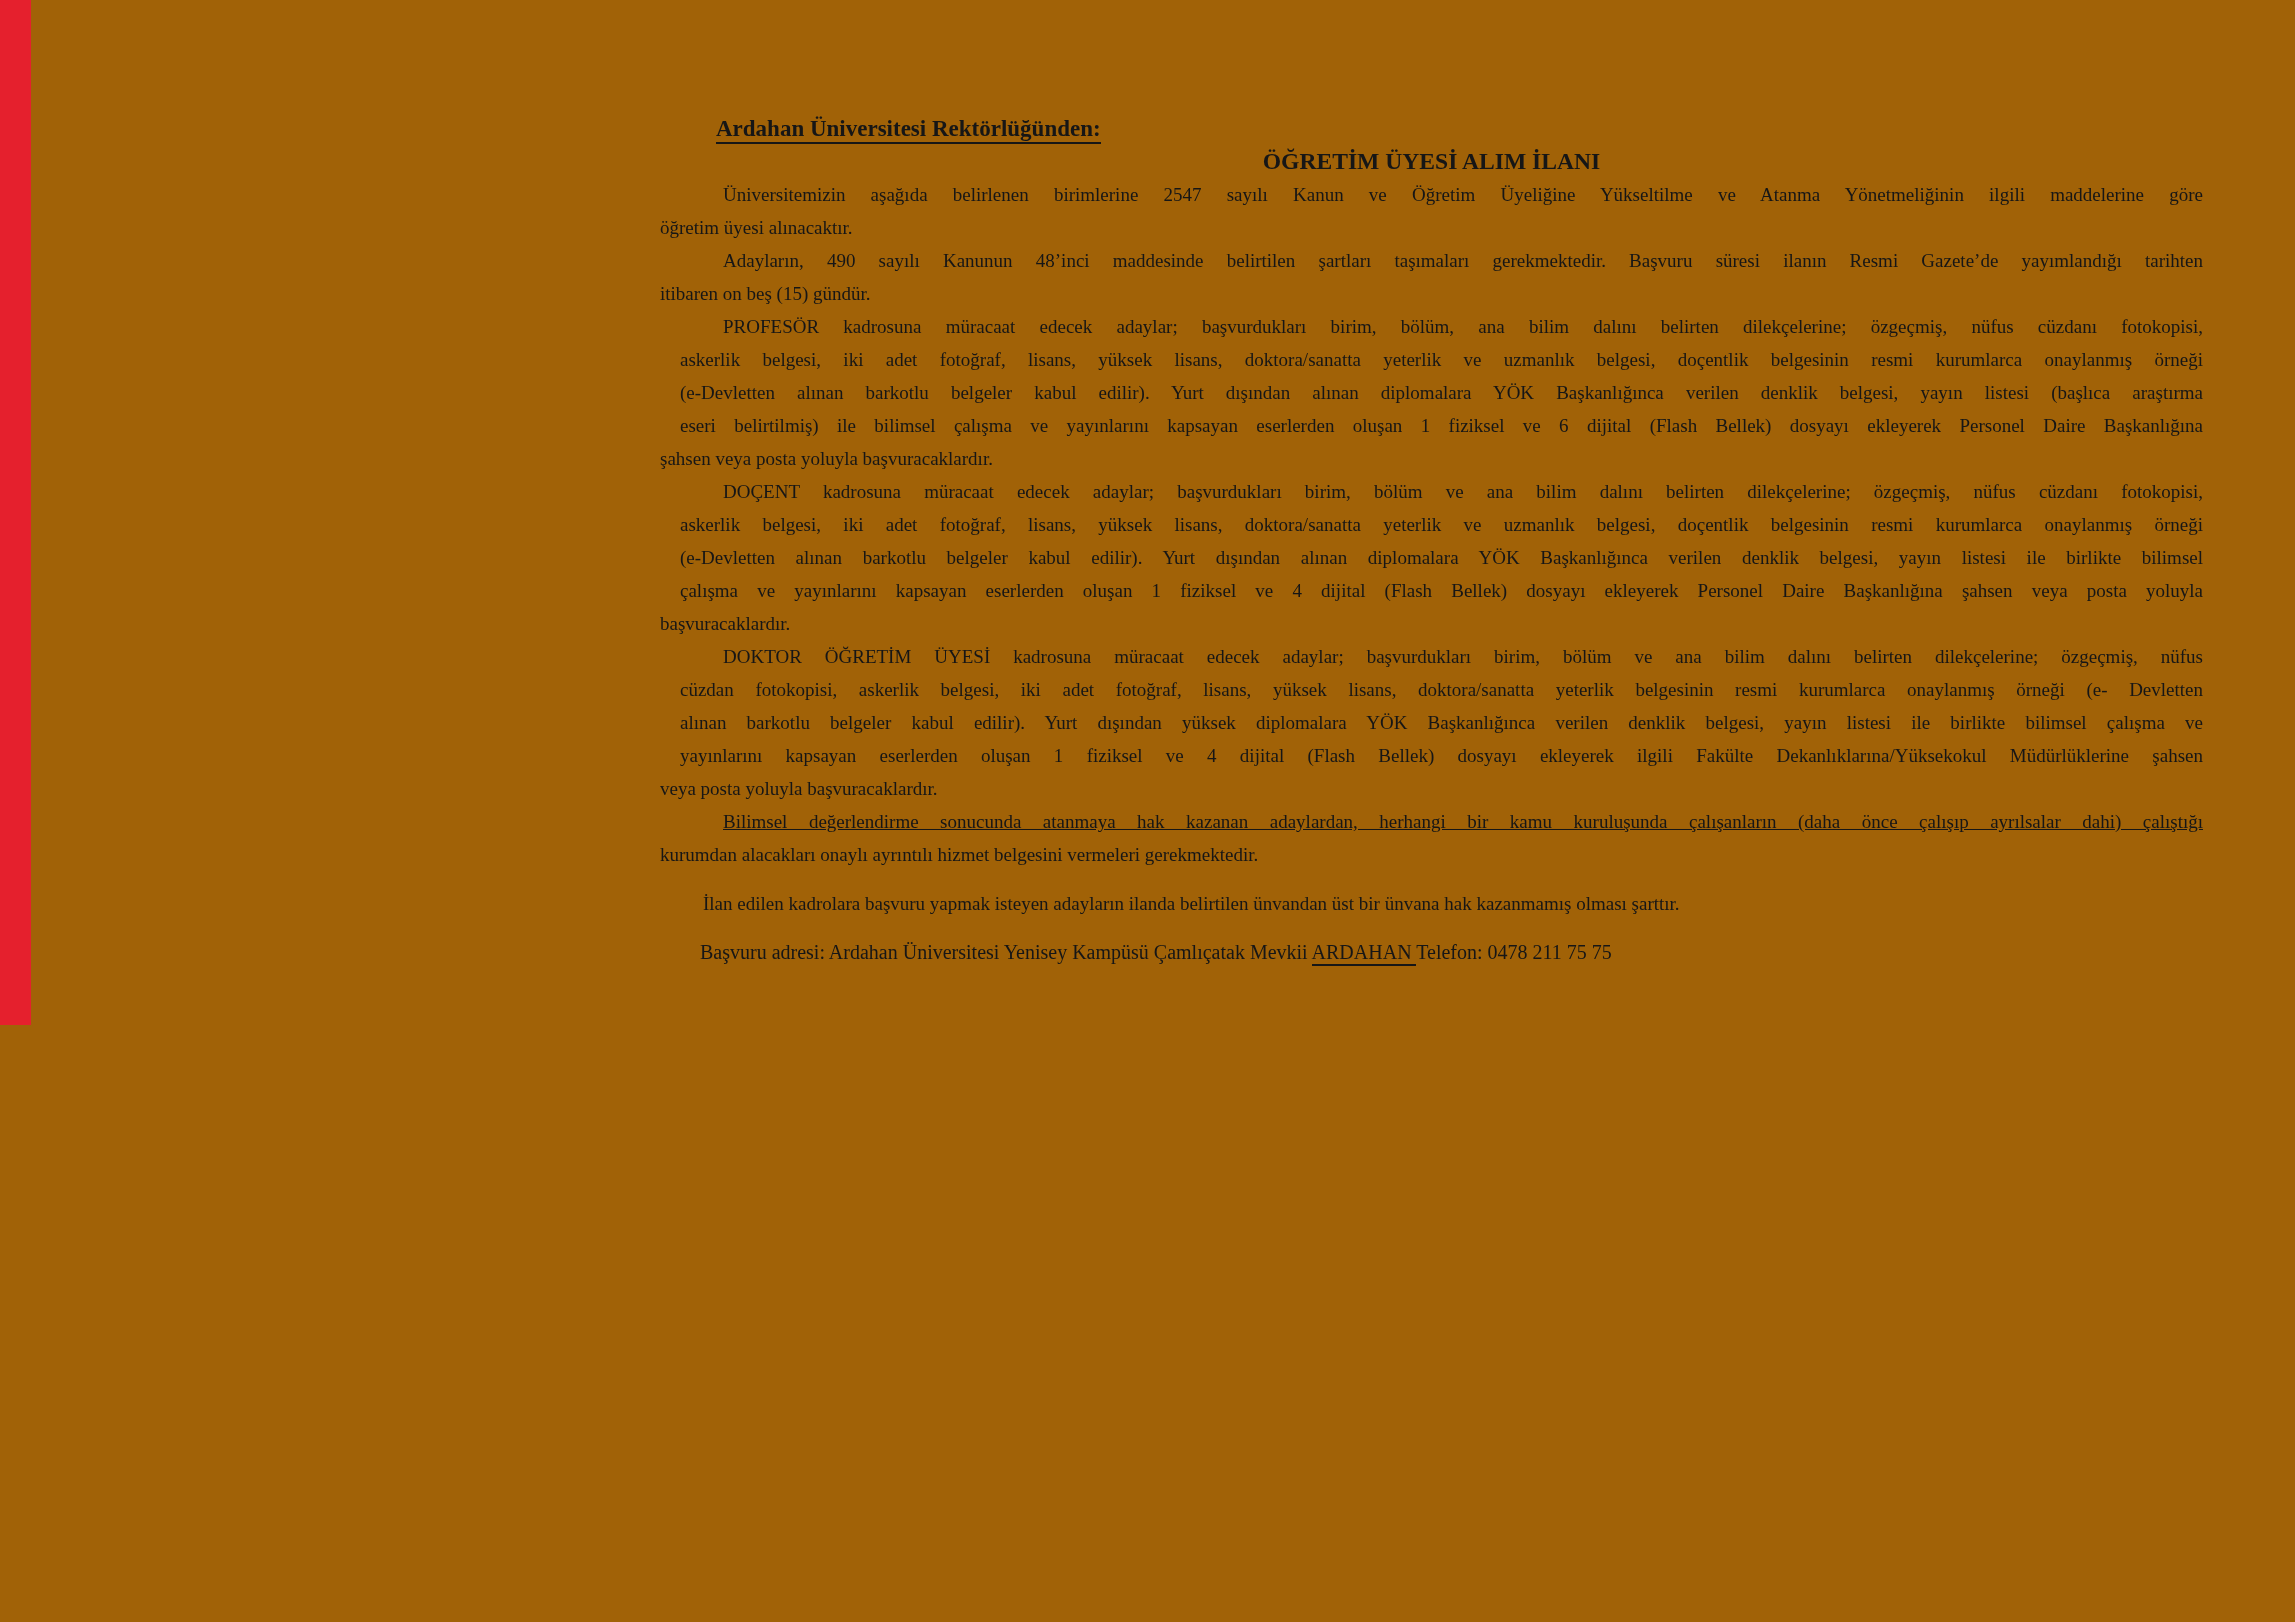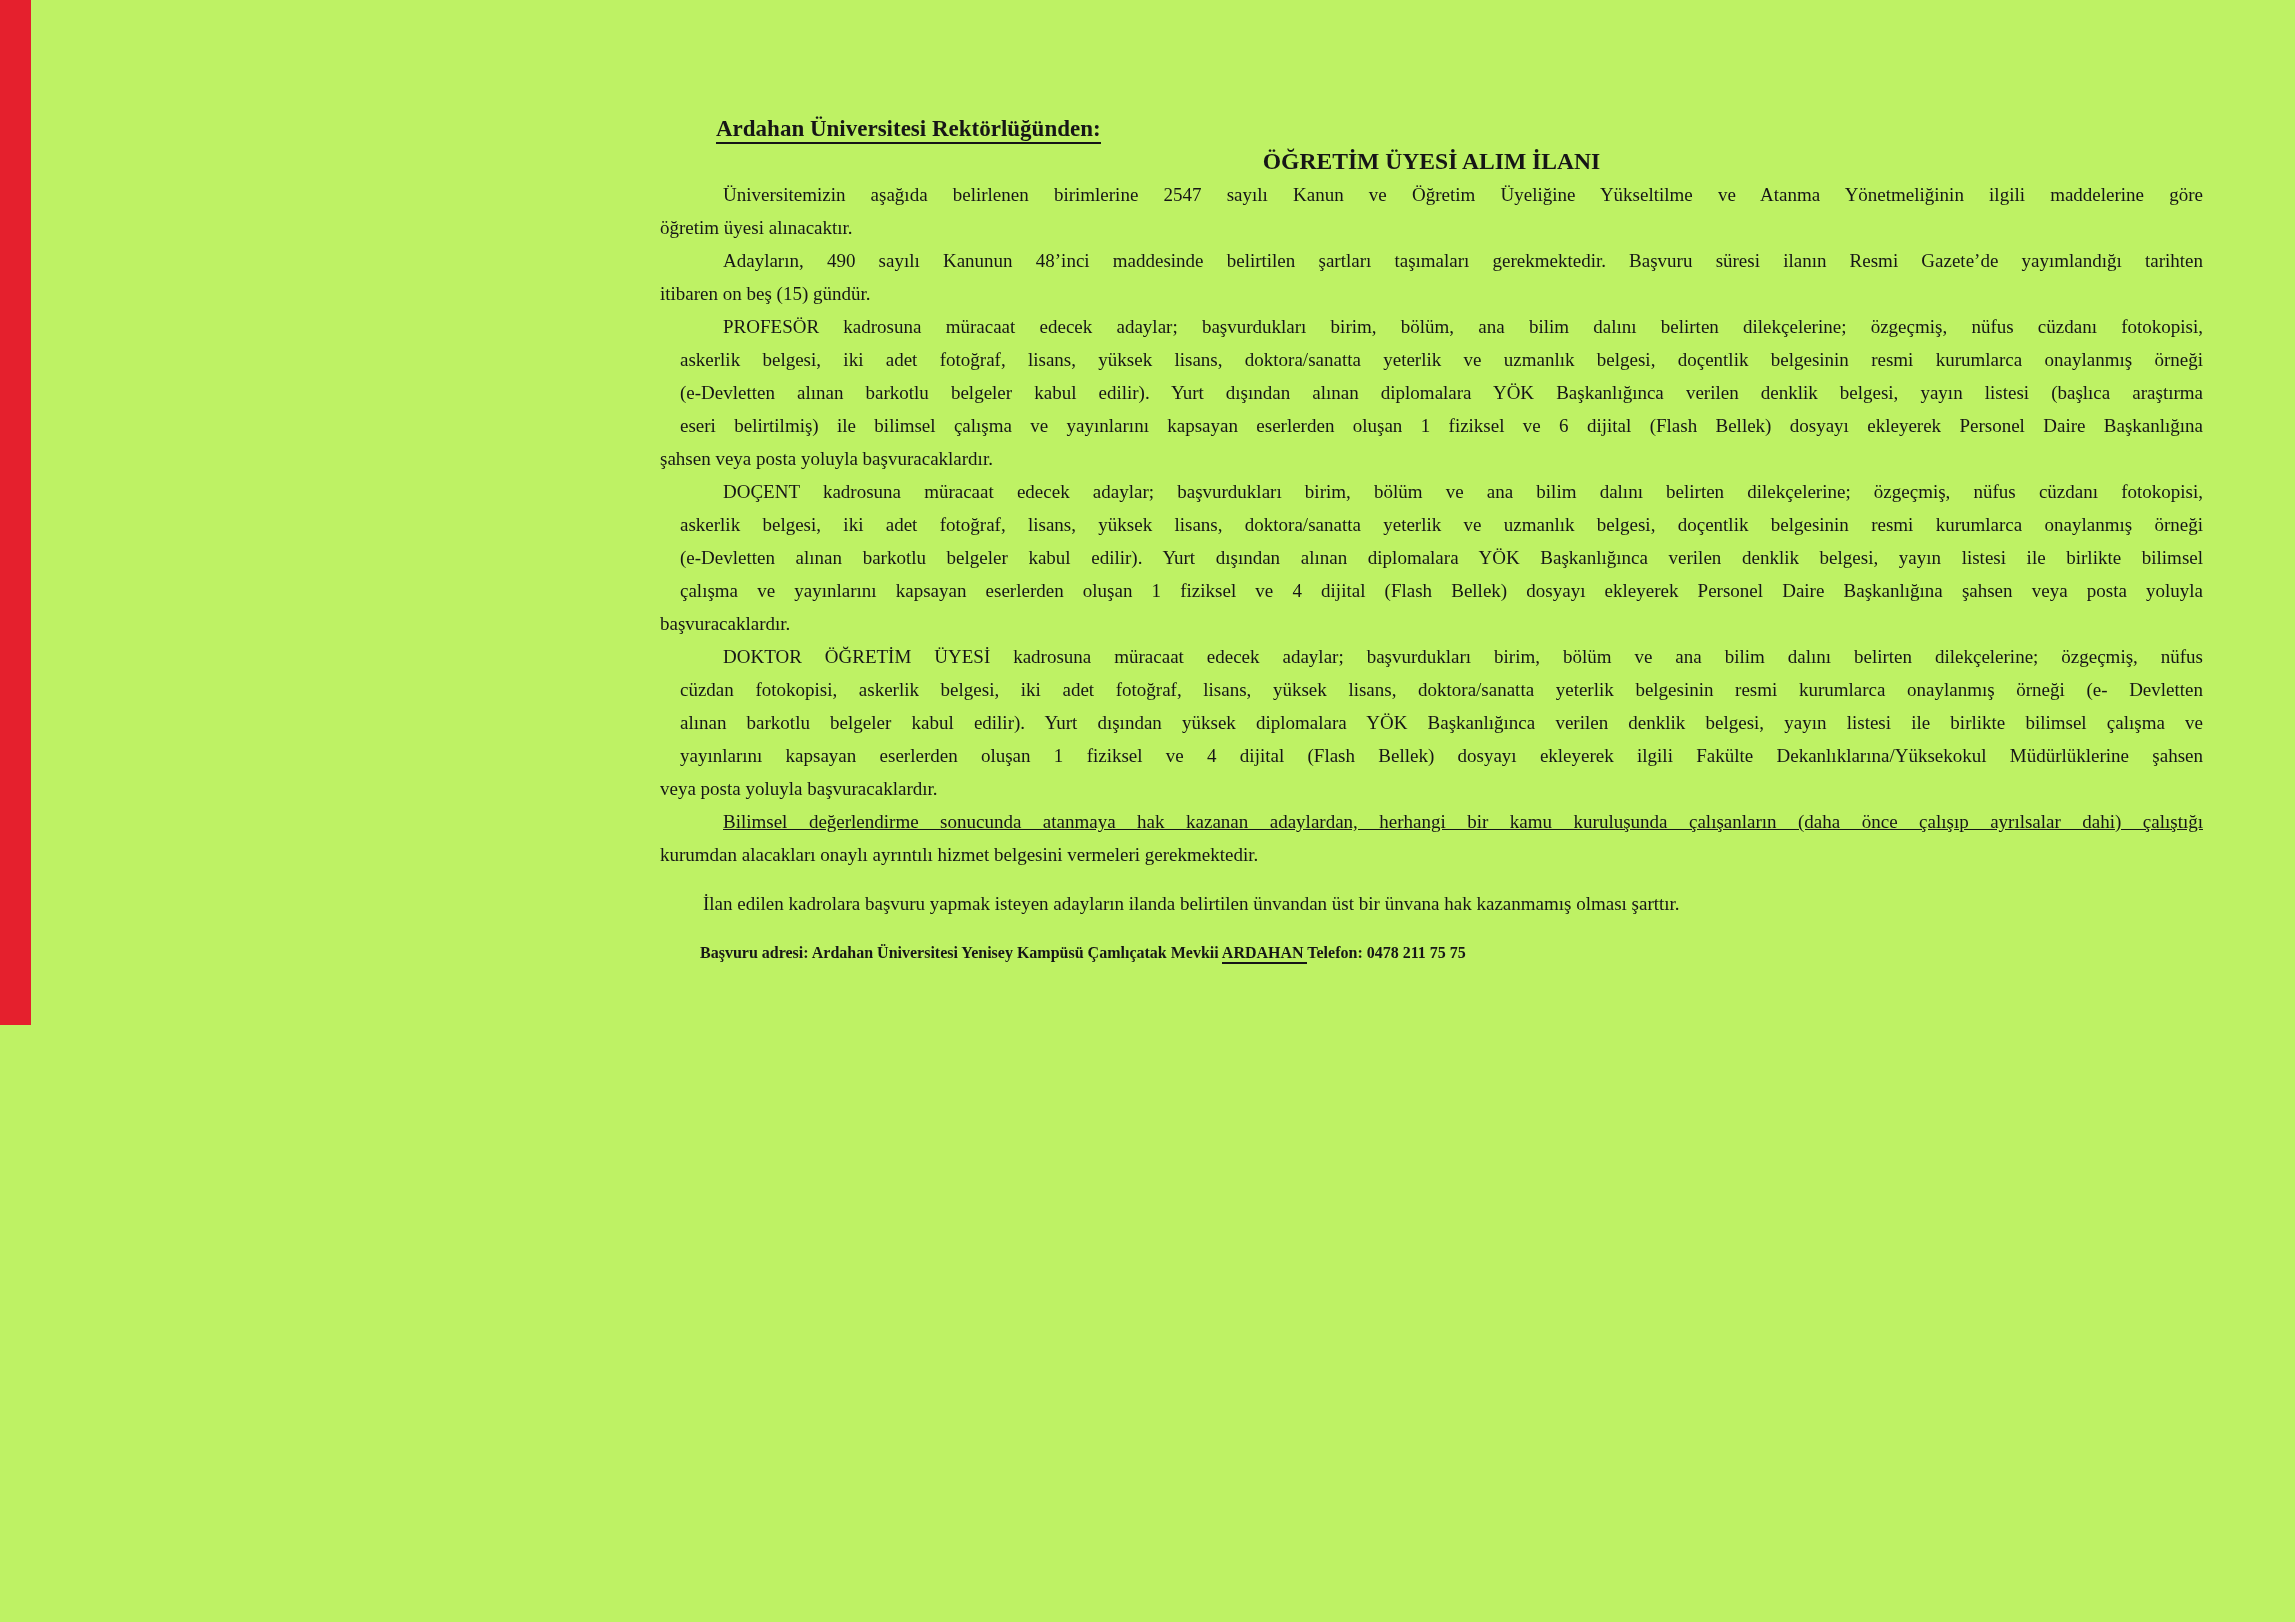--- a/index.html
+++ b/index.html
@@ -27,42 +27,42 @@
   }
   .line {
     font-size: 19px;
     line-height: 33px;
     height: 33px;
     overflow: hidden;
     text-align: justify;
     white-space: normal;
   }
   .line.just { text-align-last: justify; margin-left: 20px; }
-  .line.bold { font-weight: bold; font-size: 16px; }
+  .line.bold { font-weight: normal; font-size: 20px; }
   .doc-title {
     font-size: 23px;
     font-weight: bold;
     line-height: 33px;
     height: 33px;
     margin-left: 56px;
   }
   .doc-title .u-full { border-bottom: 2.6px solid #161616; padding-bottom: 1.3px; }
   .doc-heading {
     font-size: 23.6px;
     font-weight: bold;
     line-height: 33px;
     height: 33px;
     text-align: center;
   }
   .u { border-bottom: 2.6px solid #161616; padding-bottom: 0.7px; }
 </style>
 </head>
 <body>
 
-<div class="page" style="background: #bef264; color: rgb(22, 22, 22);">
+<div class="page" style="background: #a16207; color: rgb(22, 22, 22);">
   <div class="red-stripe" style="background: rgb(229, 32, 45); left: 0px; top: 0px; width: 31px; height: 1025px;"></div>
   <div class="doc">
     <div class="doc-title"><span class="u-full">Ardahan Üniversitesi Rektörlüğünden:</span></div>
     <div class="doc-heading">ÖĞRETİM ÜYESİ ALIM İLANI</div>
     <div id="doc-lines">
         <div class="line just" style="text-indent: 43px;">Üniversitemizin aşağıda belirlenen birimlerine 2547 sayılı Kanun ve Öğretim Üyeliğine Yükseltilme ve Atanma Yönetmeliğinin ilgili maddelerine göre</div>
         <div class="line">öğretim üyesi alınacaktır.</div>
         <div class="line just" style="text-indent: 43px;">Adayların, 490 sayılı Kanunun 48’inci maddesinde belirtilen şartları taşımaları gerekmektedir. Başvuru süresi ilanın Resmi Gazete’de yayımlandığı tarihten</div>
         <div class="line">itibaren on beş (15) gündür.</div>
         <div class="line just" style="text-indent: 43px;">PROFESÖR kadrosuna müracaat edecek adaylar; başvurdukları birim, bölüm, ana bilim dalını belirten dilekçelerine; özgeçmiş, nüfus cüzdanı fotokopisi,</div>

